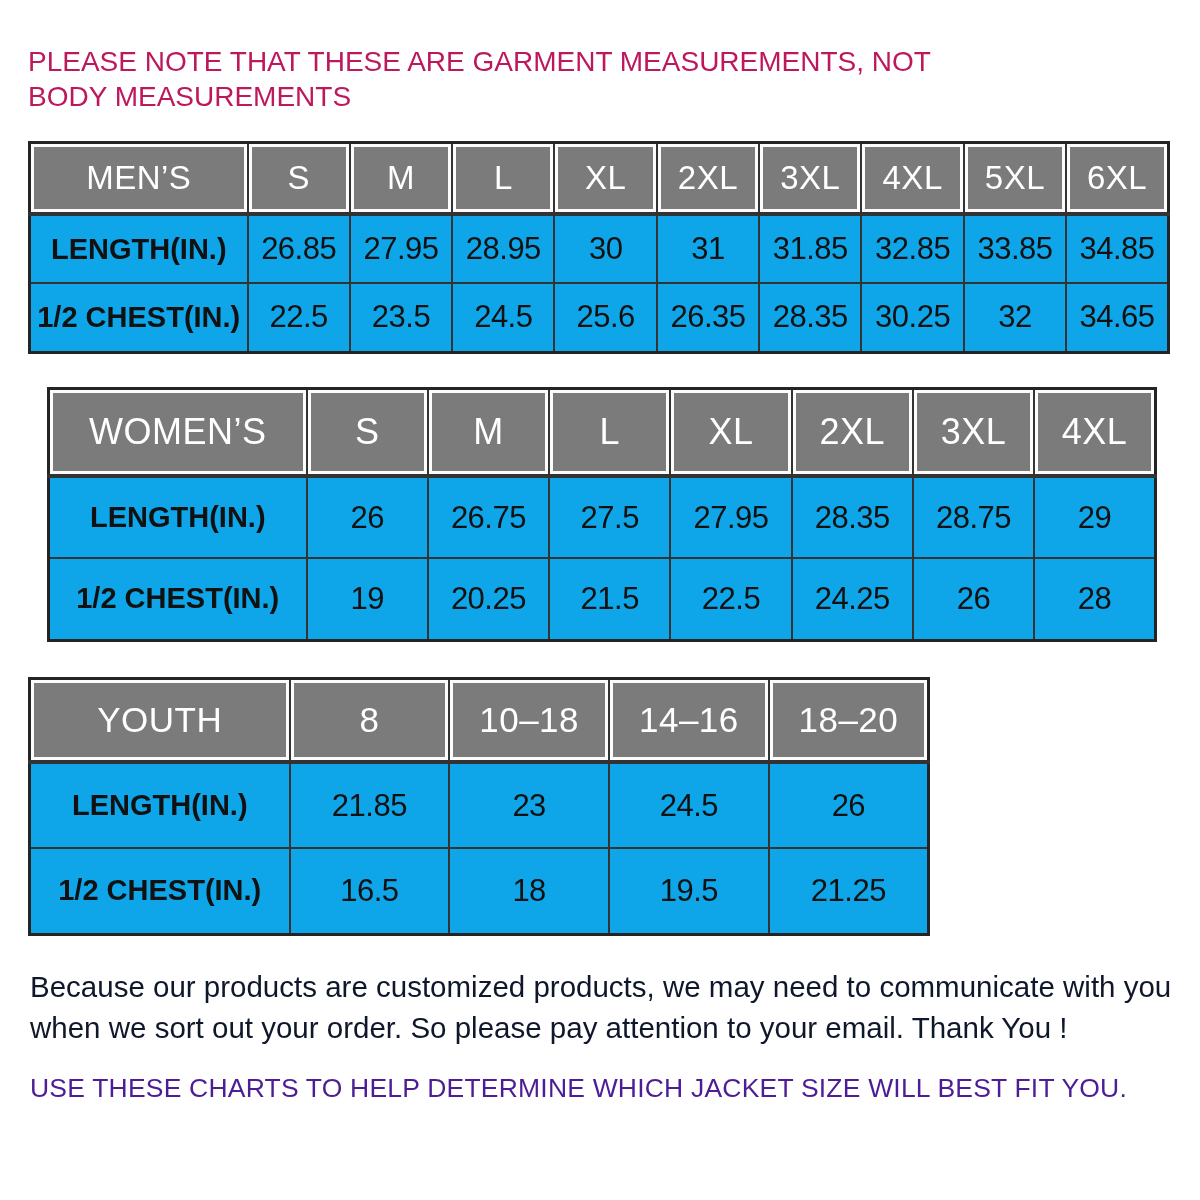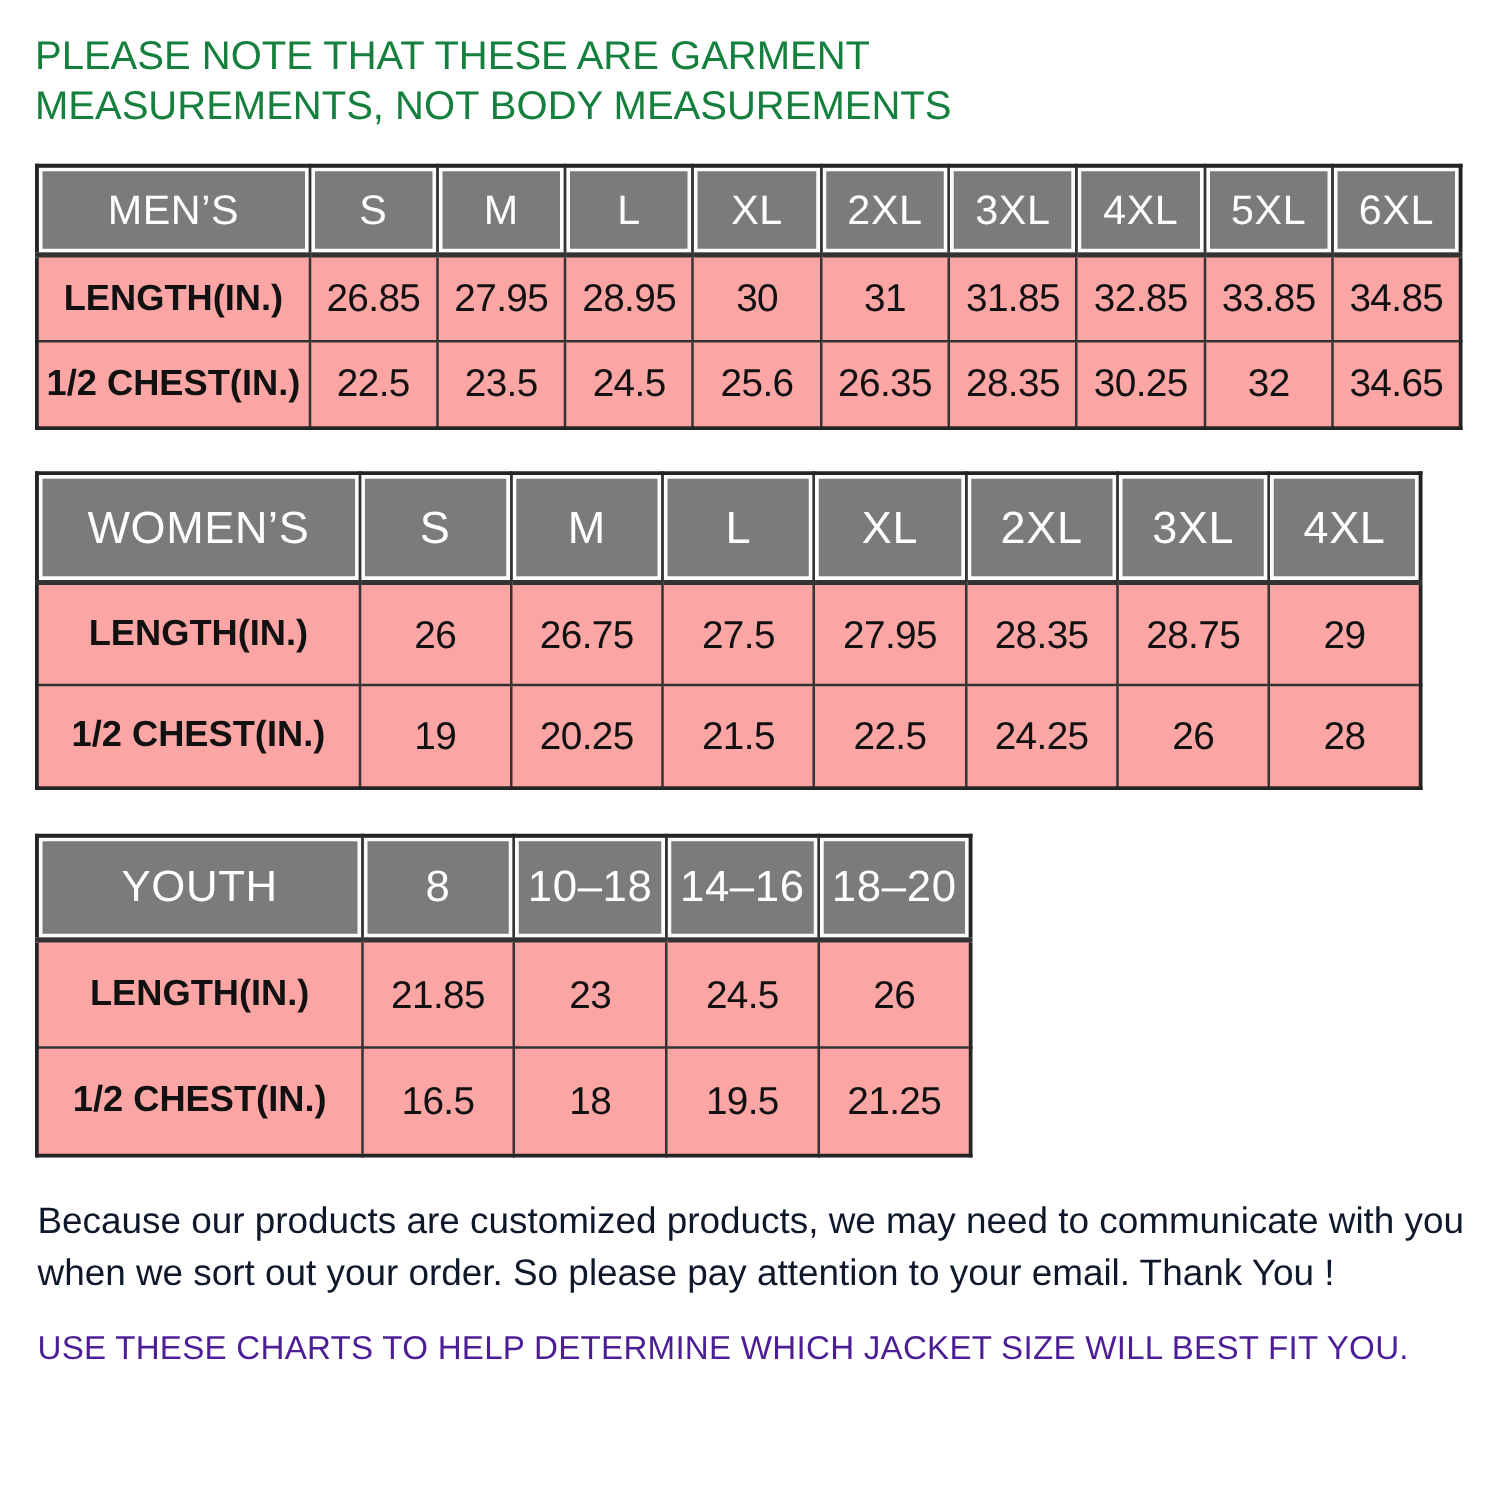--- a/index.html
+++ b/index.html
@@ -23,37 +23,37 @@
     white-space: nowrap;
     word-spacing: 26px;
     letter-spacing: 0px;
     transform: scaleX(0.62);
     transform-origin: left top;
     color: #000;
   }
 
   
   .subtitle {
-    margin: 2px 0 0 0;
-    color: #15803d;
-    font-size: 32px;
+    margin: 22px 0 0 0;
+    color: #be185d;
+    font-size: 28px;
     line-height: 1.26;
     max-width: 950px;
     font-weight: 400;
   }
 
   
   table.size-table {
     border-collapse: collapse;
     table-layout: fixed;
     border: 3px solid #242424;
   }
   table.mens   { margin-top: 26px; width: 1142px; }
-  table.womens { margin-top: 33px; width: 1110px; }
-  table.youth  { margin-top: 35px; width: 750px;  }
+  table.womens { margin-top: 33px; width: 1110px; margin-left: 19px; }
+  table.youth  { margin-top: 35px; width: 902px;  }
 
   .size-table th {
     background: #7b7b7b;
     color: #ffffff;
     font-weight: 400;
     text-align: center;
     vertical-align: middle;
     border: 2px solid #333333;
     border-bottom-width: 4px;
     box-shadow: inset 0 0 0 3px #fcfcfc;
@@ -63,21 +63,21 @@
   .womens th { height: 88px; font-size: 36px; }
   .youth th  { height: 84px; font-size: 35px; }
 
   .size-table td {
     border: 2px solid #333333;
     text-align: center;
     vertical-align: middle;
     font-size: 31px;
     letter-spacing: -0.5px;
     color: #111;
-    background: #fca5a5;
+    background: #0ea5e9;
   }
   .mens td   { height: 69px; }
   .womens td { height: 82px; }
   .youth td  { height: 86px; }
   .size-table td.rowlabel { font-weight: 700; font-size: 29px; letter-spacing: 0; }
 
   
   .footer-note {
     margin: 30px 0 0 2px;
     color: #0f172a;

